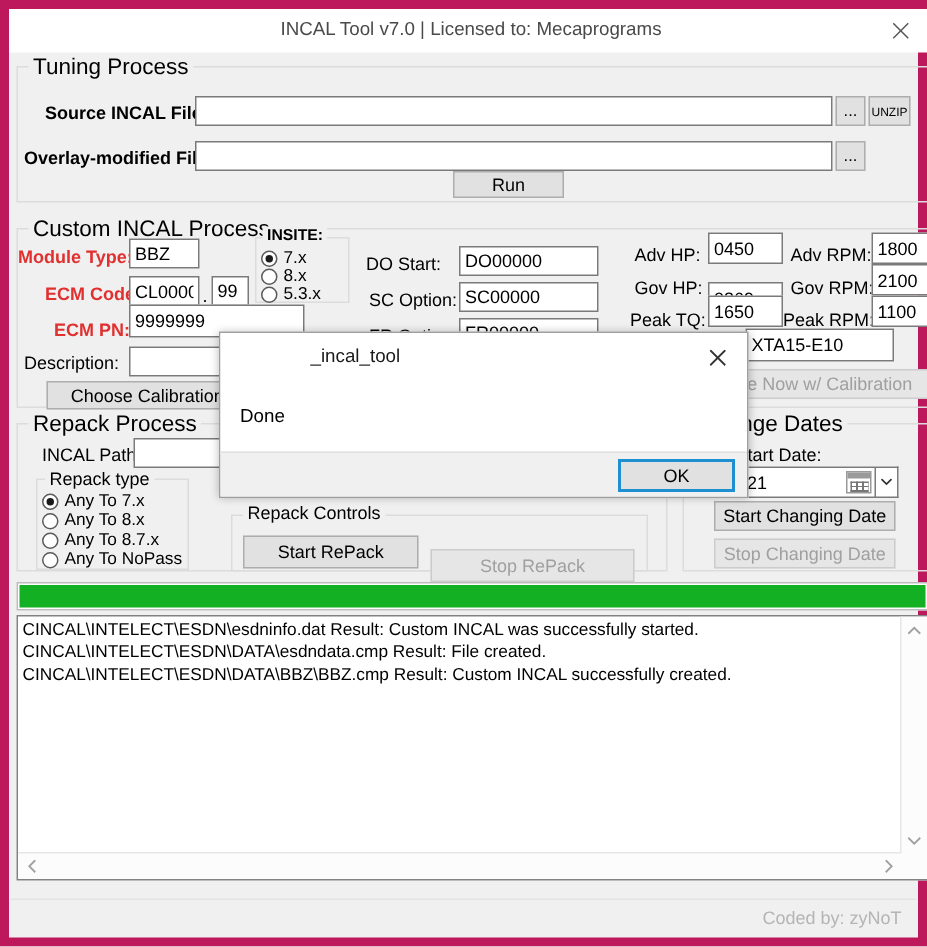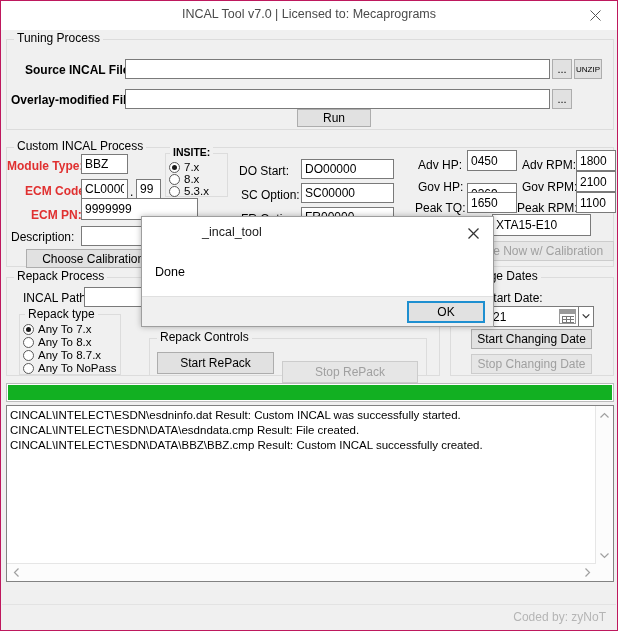--- a/index.html
+++ b/index.html
@@ -3,30 +3,30 @@
 <meta charset="utf-8">
 <title>INCAL Tool</title>
 <style>
   html,body{margin:0;padding:0;}
   body{
     width:618px;height:631px;overflow:hidden;
     font-family:"Liberation Sans","DejaVu Sans",sans-serif;
     font-size:12px;color:#000;background:#f0f0f0;
     -webkit-font-smoothing:antialiased;
   }
-  .app{position:relative;width:618px;height:631px;background:#f0f0f0;box-sizing:border-box;border:1px solid #be185d;}
+  .app{position:relative;width:618px;height:631px;background:#f0f0f0;box-sizing:border-box;border:6px solid #be185d;}
 
   
   .titlebar{position:absolute;left:0;top:0;width:616px;height:29px;background:#ffffff;}
   .titlebar .title{position:absolute;left:0;top:6px;width:616px;text-align:center;font-size:12.5px;color:#4a4a4a;}
   .titlebar .closebtn{position:absolute;right:0;top:0;width:44px;height:29px;display:flex;align-items:center;justify-content:center;color:#555;font-size:15px;font-weight:300;cursor:default;}
 
   
   .group{position:absolute;border:1px solid #dcdcdc;background:transparent;box-sizing:border-box;}
-  .group > .glabel{position:absolute;top:-9px;left:7px;background:#f0f0f0;padding:0 3px;font-size:12px;color:#000;white-space:nowrap;}
+  .group > .glabel{position:absolute;top:-9px;left:7px;background:#f0f0f0;padding:0 3px;font-size:15px;color:#000;white-space:nowrap;}
   .group.inner > .glabel{font-size:12px;}
 
   .lbl{position:absolute;font-size:12px;color:#000;white-space:nowrap;}
   .lbl.b{font-weight:bold;}
   .lbl.red{color:#e03030;font-weight:bold;}
 
   
   .tb{position:absolute;box-sizing:border-box;border:1px solid #7a7a7a;background:#fff;
       font-family:"Liberation Sans",sans-serif;font-size:12px;color:#000;padding:1px 3px;outline:none;}
 

